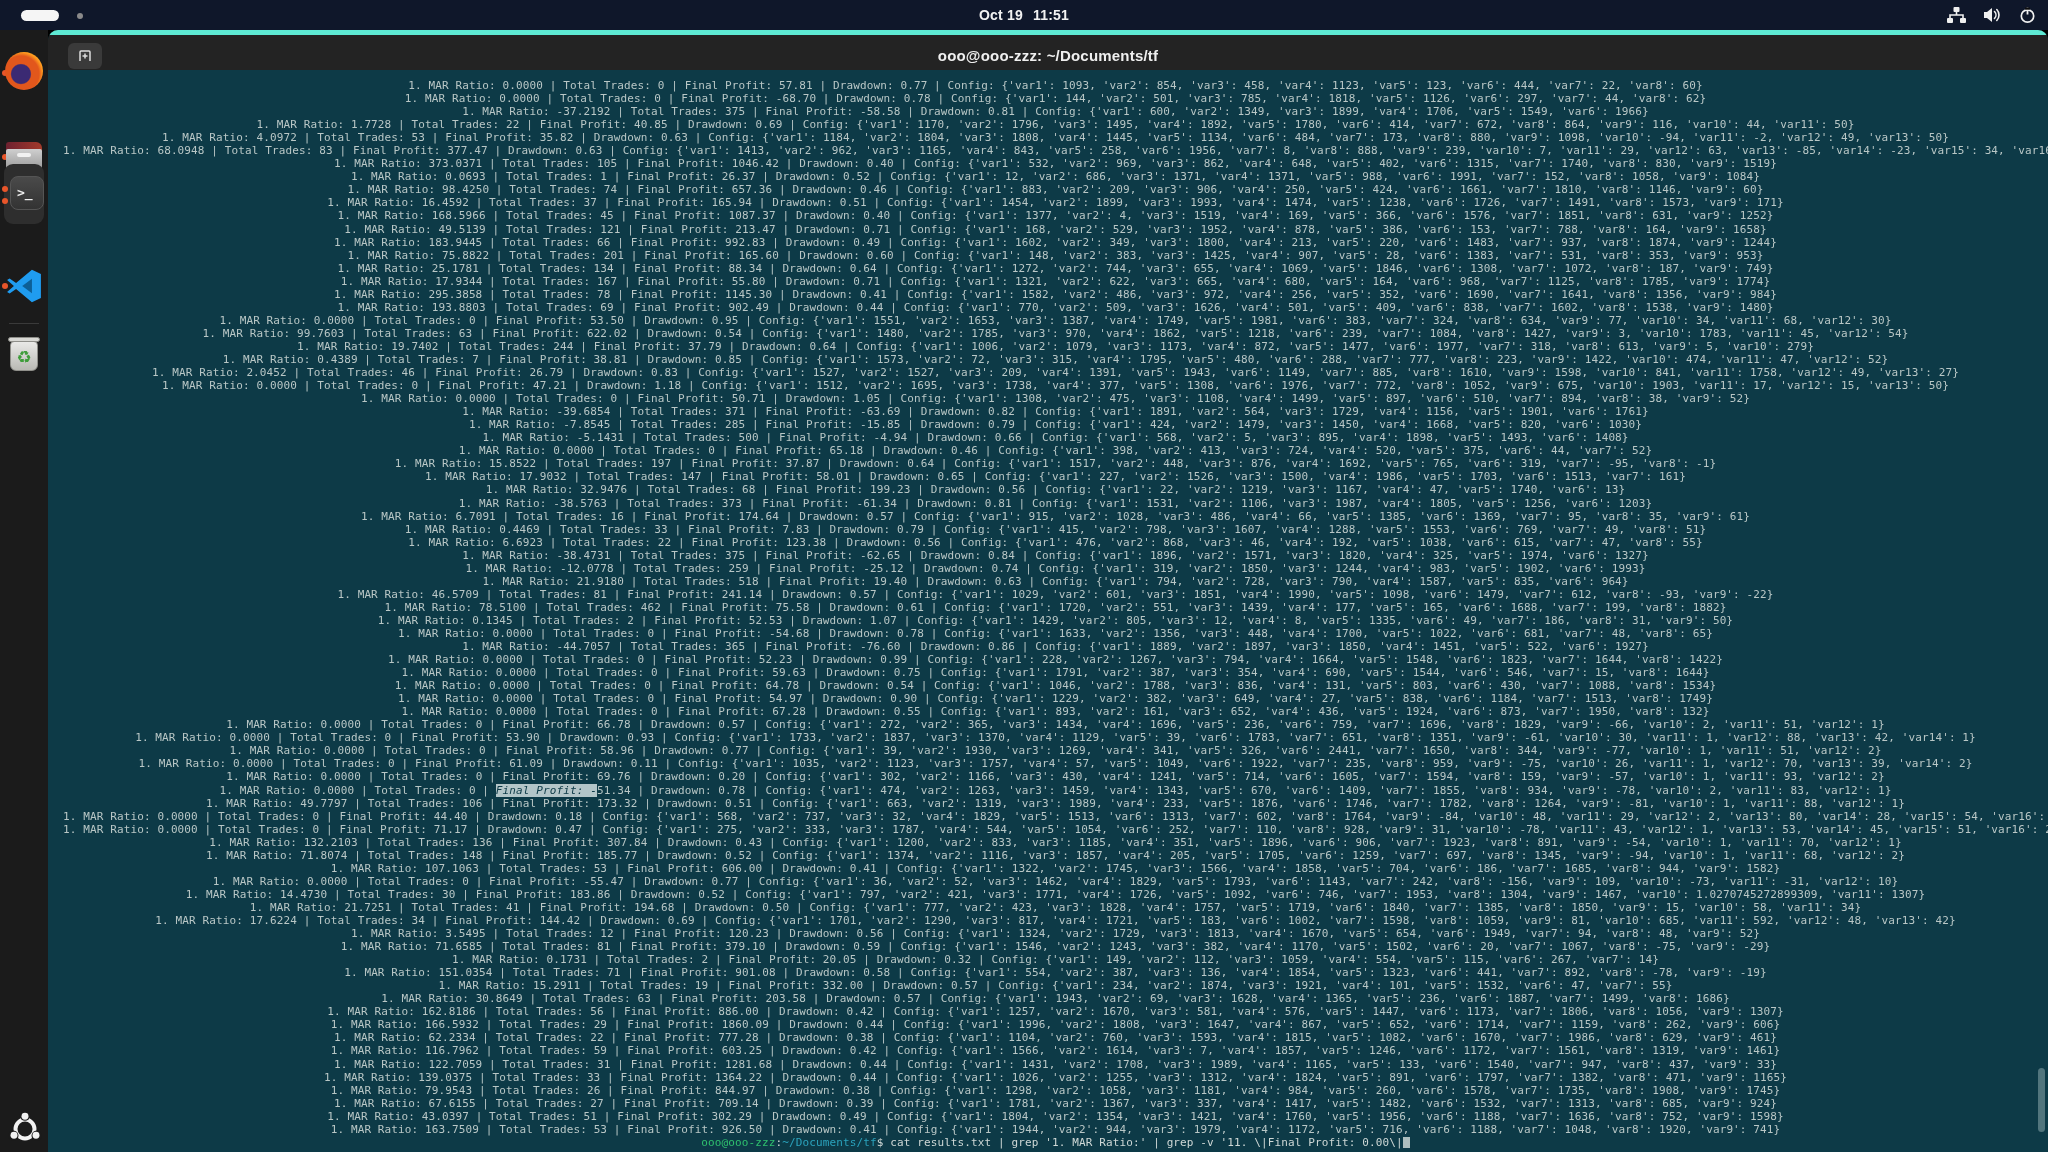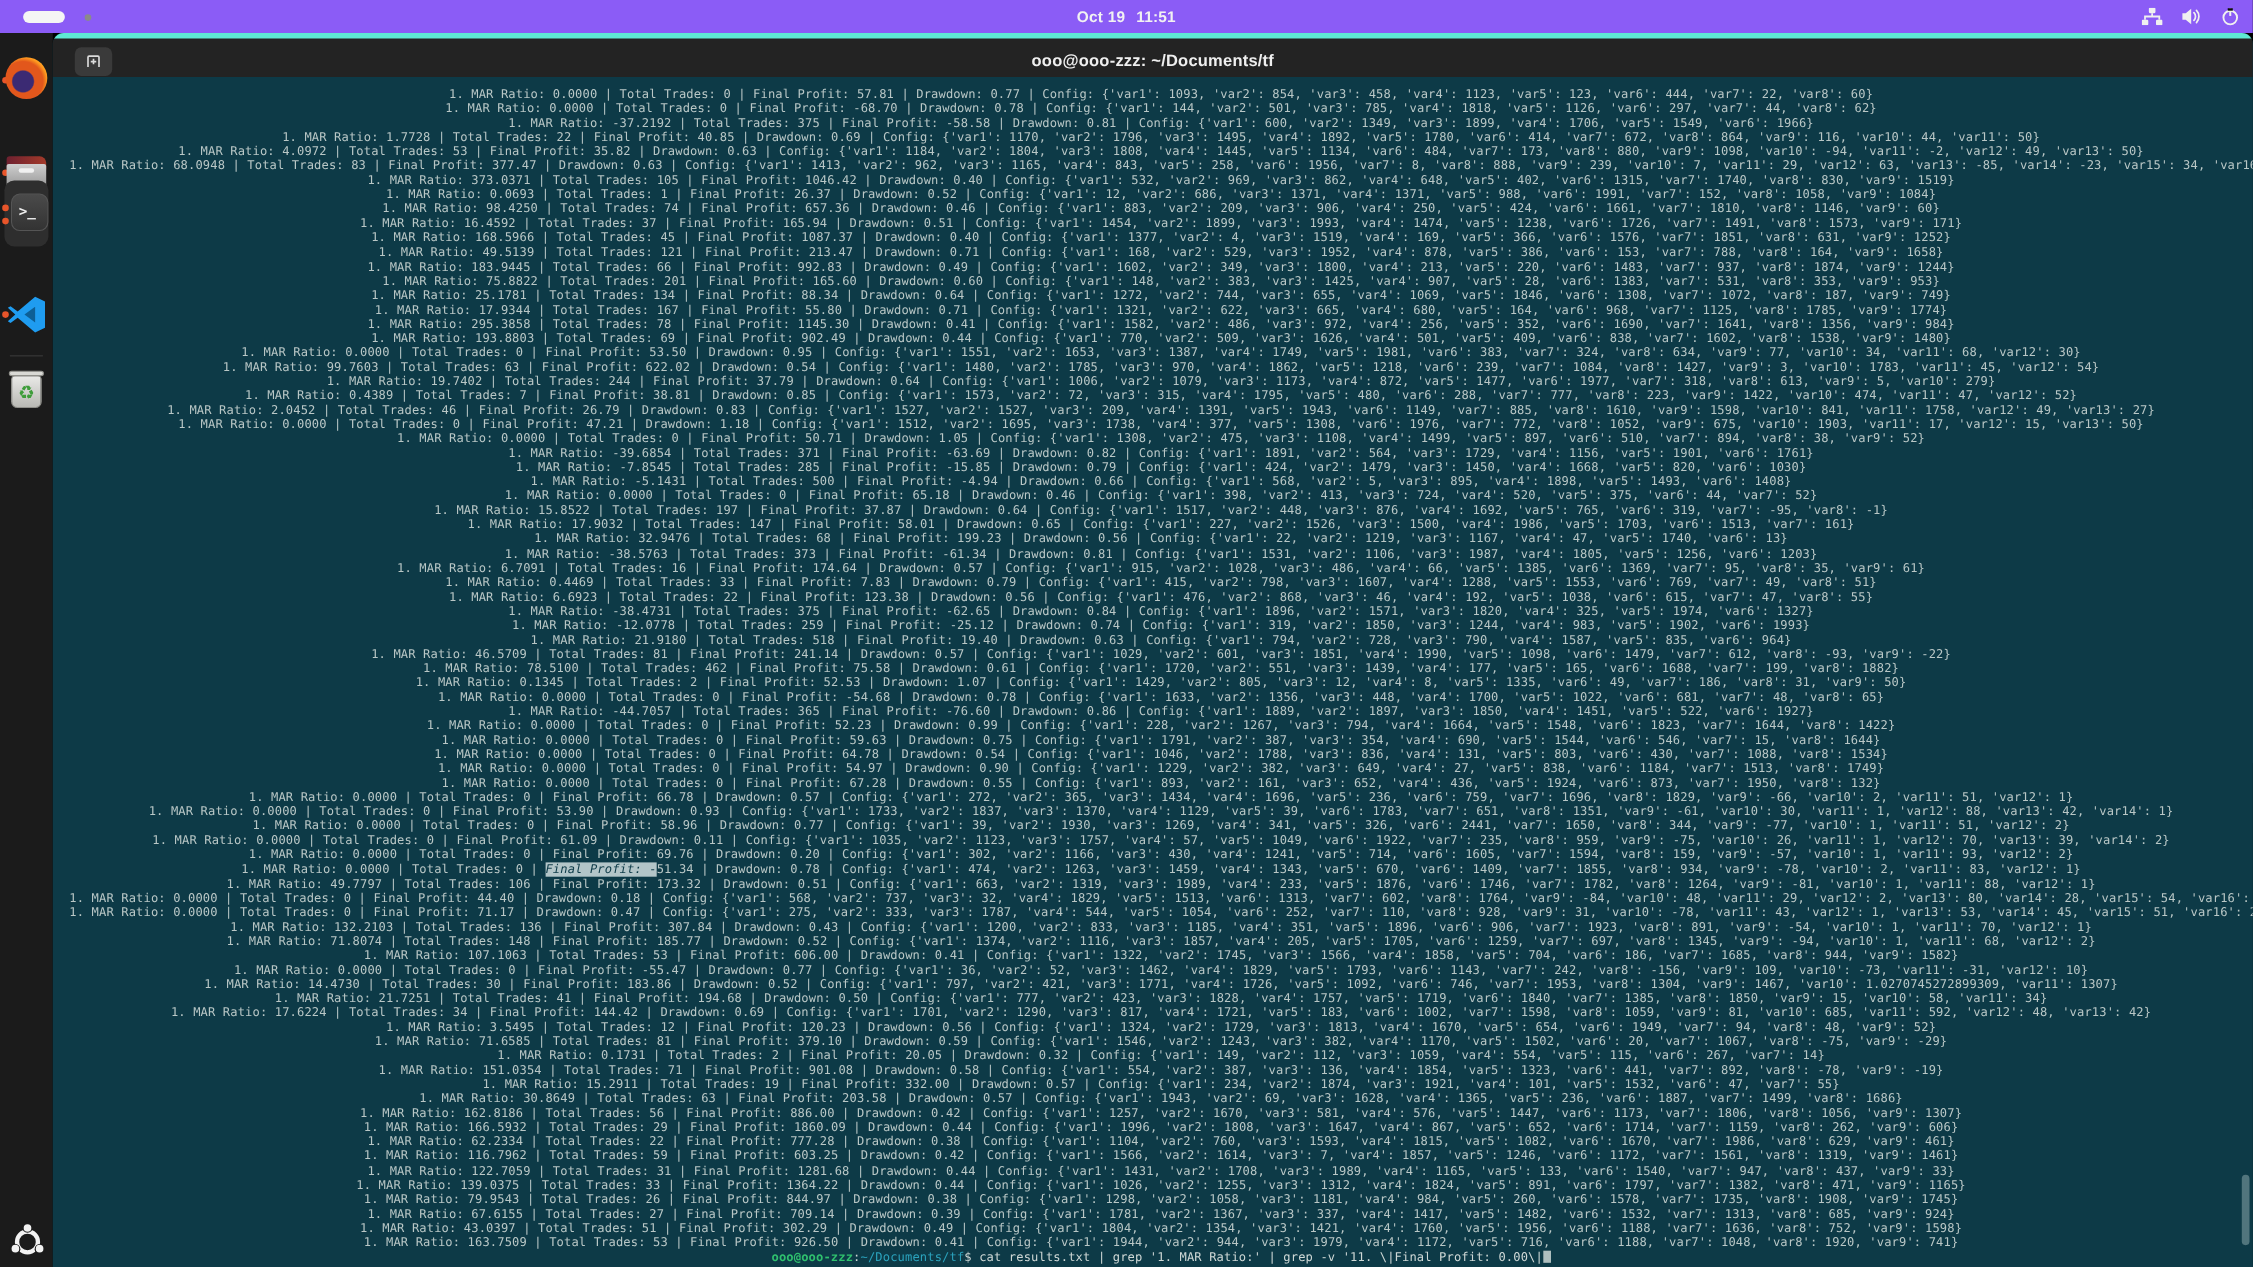--- a/index.html
+++ b/index.html
@@ -1,21 +1,21 @@
 <!DOCTYPE html>
 <html><head>
 <meta charset="utf-8">
 <style>
   * { margin:0; padding:0; box-sizing:border-box; }
   html,body { width:2048px; height:1152px; background:#000; overflow:hidden;
               font-family:"Liberation Sans", sans-serif; }
 
   
   .topbar { position:absolute; left:0; top:0; width:2048px; height:30px;
-            background:#8b5cf6; color:#f2f2f2; }
+            background:#0f172a; color:#f2f2f2; }
   .ws-pill { position:absolute; left:21px; top:10px; width:38px; height:11px;
              background:#f5f5f5; border-radius:6px; }
   .ws-dot  { position:absolute; left:77px; top:13px; width:6px; height:6px;
              background:#8a8a8a; border-radius:50%; }
   .clock { position:absolute; left:0; right:0; top:0; height:30px; display:flex;
            align-items:center; justify-content:center; gap:10px;
            font-size:14px; font-weight:600; letter-spacing:.2px; }
   .tb-icons { position:absolute; right:12px; top:0; height:30px; display:flex;
               align-items:center; gap:17px; }
   .tb-icons svg { display:block; }
@@ -82,21 +82,21 @@
   .term-body { position:absolute; left:0; top:40px; width:2000px; height:1082px;
                background:#0d3a47; cursor:text; overflow:hidden;text-align:center; }
   .term-content { position:absolute; left:15px; top:9px; right:0; bottom:0; }
   .tline { white-space:pre; height:13.06px; line-height:13.06px;
            font-family:"DejaVu Sans Mono", monospace; font-size:11px;
            letter-spacing:0.12px; color:#b9c7c6; }
   .sel { background:#b3c5c8; color:#0d3a47;font-style:italic; }
   .prompt-line { white-space:pre; height:13.06px; line-height:13.06px;
                  font-family:"DejaVu Sans Mono", monospace; font-size:11px;
                  letter-spacing:0.12px; color:#cfd8d6; }
-  .p-user { color:#2fc06e; font-weight:bold; }
+  .p-user { color:#2fc06e; font-weight:normal; }
   .p-path { color:#2ba3bd; font-weight:normal; }
   .cursor { display:inline-block; width:7px; height:11px; background:#aebfbf;
             vertical-align:-2px; }
   .scroll-thumb { position:absolute; right:3px; top:998px; width:7px; height:64px;
                   background:rgba(150,175,180,.5); border-radius:4px; }
 </style>
 </head>
 <body>
 
 <div class="topbar">

